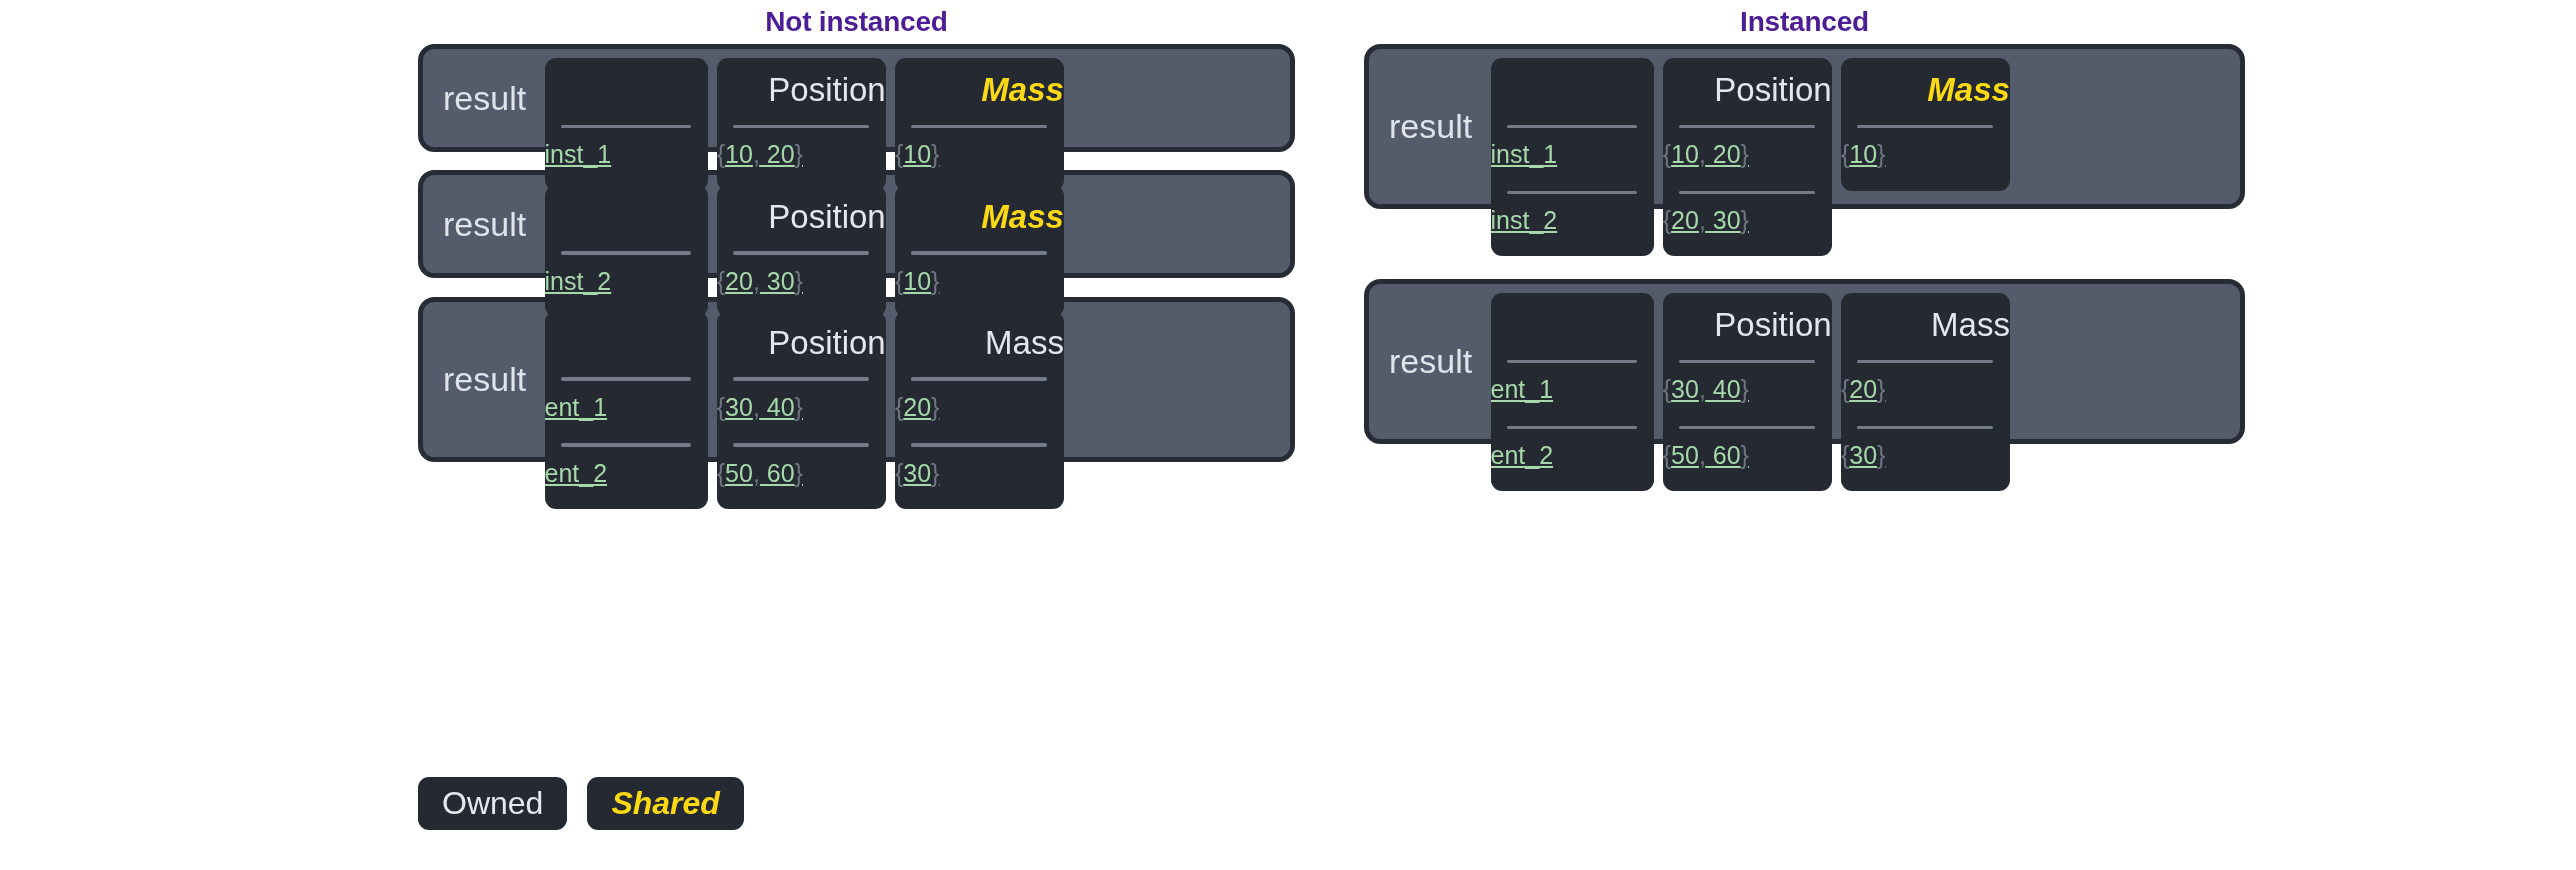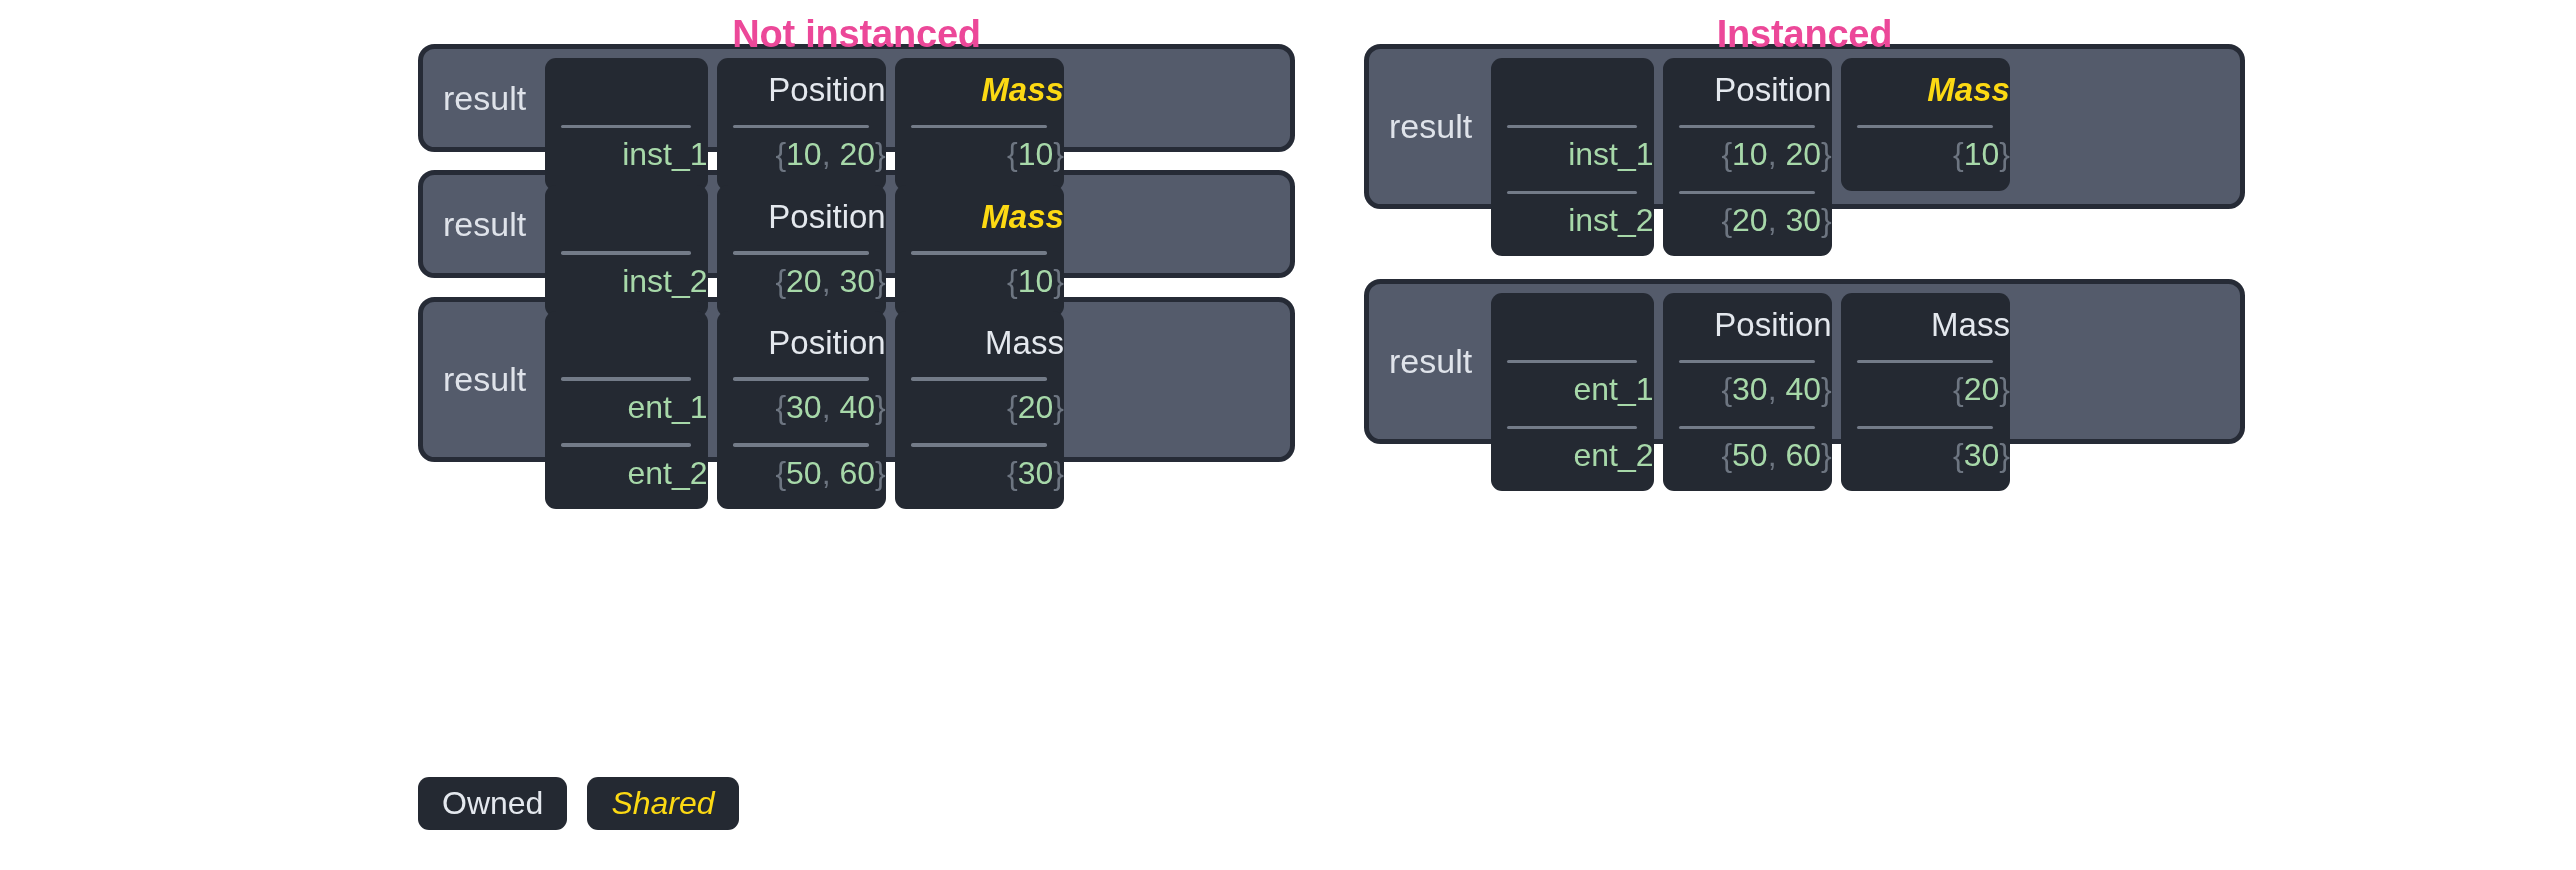--- a/index.html
+++ b/index.html
@@ -24,27 +24,27 @@
   }
 
   .column {
     position: absolute;
     top: 0;
   }
   .column.left  { left: 418px;  width: 877px; }
   .column.right { left: 1364px; width: 881px; }
 
   .col-title {
-    font-size: 38px;
+    font-size: 28px;
     font-weight: bold;
-    color: #ec4899;
+    color: #4c1d95;
     text-align: center;
     line-height: 1;
     height: 44px;
-    padding-top: 15px;
+    padding-top: 8px;
     box-sizing: border-box;
     white-space: nowrap;
     letter-spacing: -0.2px;
   }
 
   
   .card {
     background: #545b6b;
     border: 5.5px solid #262b36;
     border-radius: 16.5px;
@@ -106,24 +106,25 @@
   .rule {
     height: 3.7px;
     background: #737b88;
     margin: 9.2px 16.5px 0 16.5px;
     border-radius: 1.8px;
   }
 
   .cell {
     height: 53px;
     line-height: 53px;
-    text-align: right;
-    font-size: 32px;
+    text-align: left;
+    font-size: 25px;
     color: #a7d8a9;
     white-space: nowrap;
+    text-decoration: underline;
   }
   .cell .brace,
   .cell .comma { color: #6d7581; }
 
   
   .gcol.short { align-self: flex-start; }
 
   
   .legend {
     position: absolute;
@@ -138,21 +139,21 @@
     padding: 0 24px;
     height: 53px;
     line-height: 53px;
     font-size: 32px;
     color: #e4e8ee;
     white-space: nowrap;
   }
   .chip.shared {
     color: #fcd913;
     font-style: italic;
-    font-weight: 400;
+    font-weight: 700;
   }
 </style>
 </head>
 <body>
 
 <div class="board">
 
   <div class="column left">
     <div class="col-title">Not instanced</div>
 

